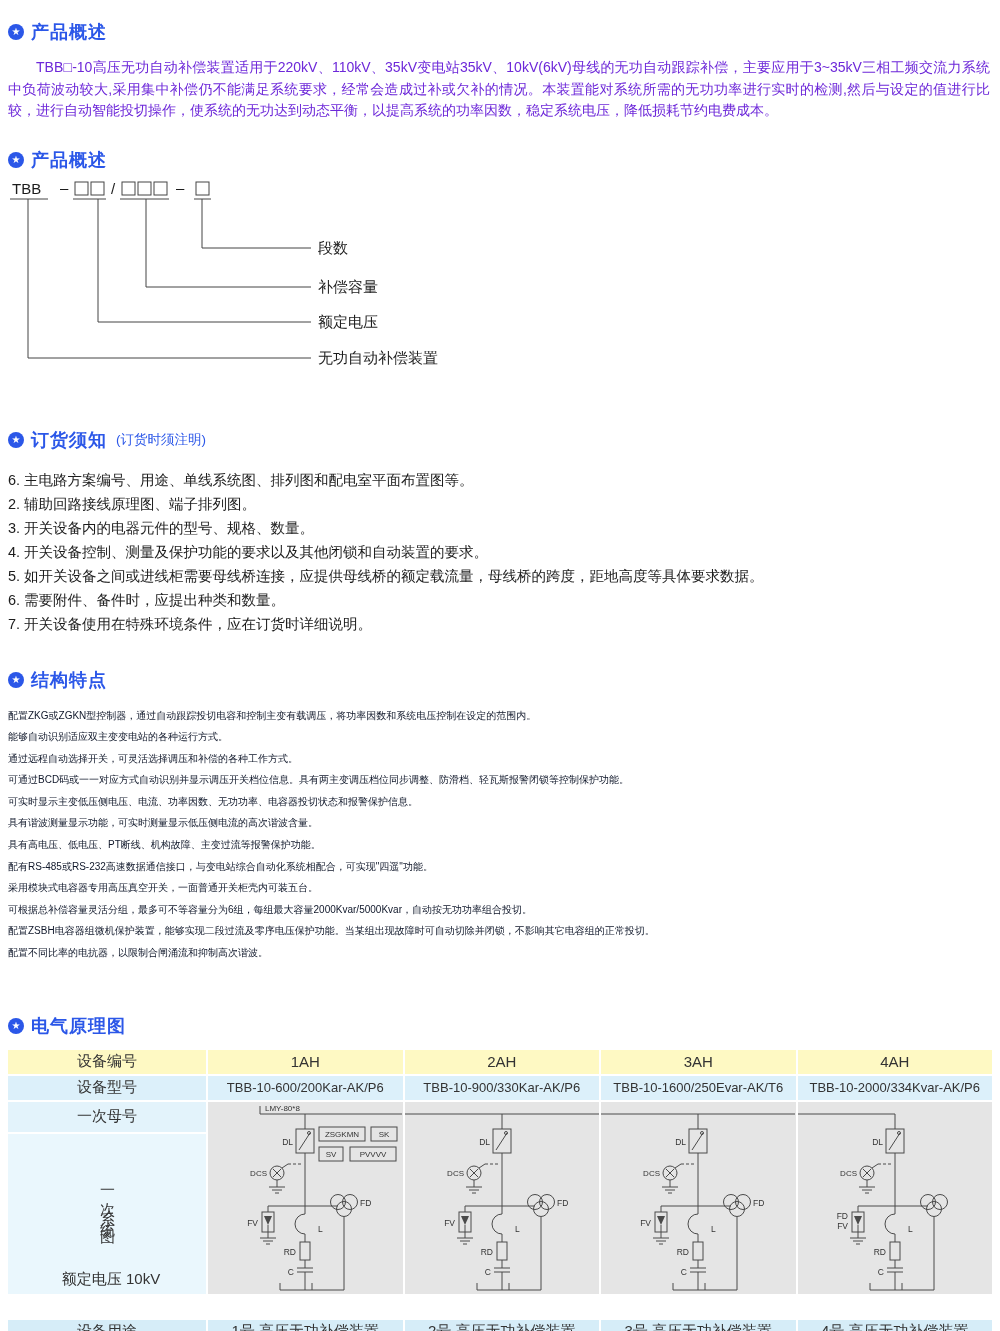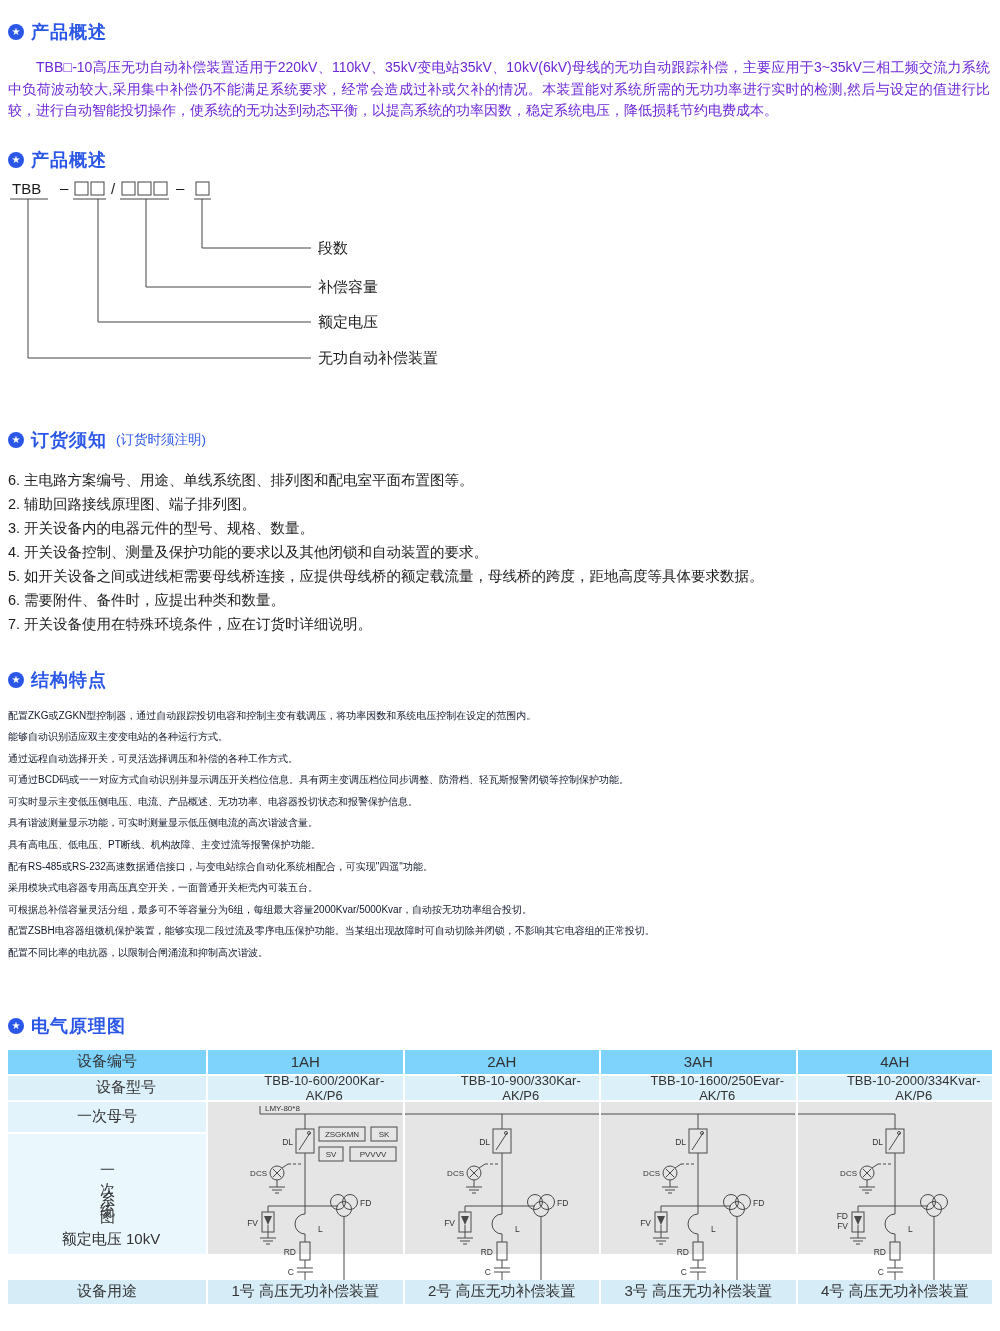--- a/index.html
+++ b/index.html
@@ -45,25 +45,25 @@
   .model-svg .mono { font-size:15px; }
   .model-svg .lbl { font-size:15px; }
   .model-svg line, .model-svg rect { stroke:#444; stroke-width:1; fill:none; }
 
   
   .etable { margin:12px 8px 0 8px; display:flex; flex-direction:column; gap:2px; }
   .erow { display:flex; gap:2px; }
   .cell { display:flex; align-items:center; justify-content:center; text-align:center; }
   .label-col { width:198px; flex:none; }
   .data-col { flex:1 1 0; min-width:0; }
-  .r1 .cell { height:24px; background:#7dd3fc; font-size:15px; color:#333; }
-  .r2 .cell { height:24px; background:#dcf0fa; font-size:15px; color:#333;padding-left:38px; }
+  .r1 .cell { height:24px; background:#fef9c3; font-size:15px; color:#333; }
+  .r2 .cell { height:24px; background:#dcf0fa; font-size:15px; color:#333; }
   .r2 .data-col { font-size:13px; }
   .r4 .cell { height:24px; background:#d6edf8; font-size:15px; color:#333;margin-top:24px; }
-  .rmid { height:152px; }
+  .rmid { height:192px; }
   .rmid .leftcol { width:198px; flex:none; display:flex; flex-direction:column; gap:2px; }
   .cell-primary-bus { height:30px; background:#e3f3fb; font-size:15px; color:#333; }
   .cell-tall { flex:1 1 auto; background:#eaf7fd; position:relative;
                display:flex; align-items:center; justify-content:center; }
   .vert-label { writing-mode:vertical-lr; text-orientation:upright;
                 letter-spacing:9px; font-size:15px; color:#333; margin-bottom:18px; }
   .rated { position:absolute; left:0; right:0; bottom:5px; text-align:center;
            font-size:15px; color:#333;padding-left:8px; }
   .cell-diagram { background:#e5e5e5; align-items:flex-start; }
   .cell-diagram svg { display:block; }
@@ -151,21 +151,21 @@
       <span class="sec-icon">
           <span>★</span>
         </span>
       <span class="sec-title">结构特点</span>
     </div>
     <div class="flist">
       <div class="list-item">配置ZKG或ZGKN型控制器，通过自动跟踪投切电容和控制主变有载调压，将功率因数和系统电压控制在设定的范围内。</div>
       <div class="list-item">能够自动识别适应双主变变电站的各种运行方式。</div>
       <div class="list-item">通过远程自动选择开关，可灵活选择调压和补偿的各种工作方式。</div>
       <div class="list-item">可通过BCD码或一一对应方式自动识别并显示调压开关档位信息。具有两主变调压档位同步调整、防滑档、轻瓦斯报警闭锁等控制保护功能。</div>
-      <div class="list-item">可实时显示主变低压侧电压、电流、产品概述、无功功率、电容器投切状态和报警保护信息。</div>
+      <div class="list-item">可实时显示主变低压侧电压、电流、功率因数、无功功率、电容器投切状态和报警保护信息。</div>
       <div class="list-item">具有谐波测量显示功能，可实时测量显示低压侧电流的高次谐波含量。</div>
       <div class="list-item">具有高电压、低电压、PT断线、机构故障、主变过流等报警保护功能。</div>
       <div class="list-item">配有RS-485或RS-232高速数据通信接口，与变电站综合自动化系统相配合，可实现"四遥"功能。</div>
       <div class="list-item">采用模块式电容器专用高压真空开关，一面普通开关柜壳内可装五台。</div>
       <div class="list-item">可根据总补偿容量灵活分组，最多可不等容量分为6组，每组最大容量2000Kvar/5000Kvar，自动按无功功率组合投切。</div>
       <div class="list-item">配置ZSBH电容器组微机保护装置，能够实现二段过流及零序电压保护功能。当某组出现故障时可自动切除并闭锁，不影响其它电容组的正常投切。</div>
       <div class="list-item">配置不同比率的电抗器，以限制合闸涌流和抑制高次谐波。</div>
     </div>
   </section>
 

